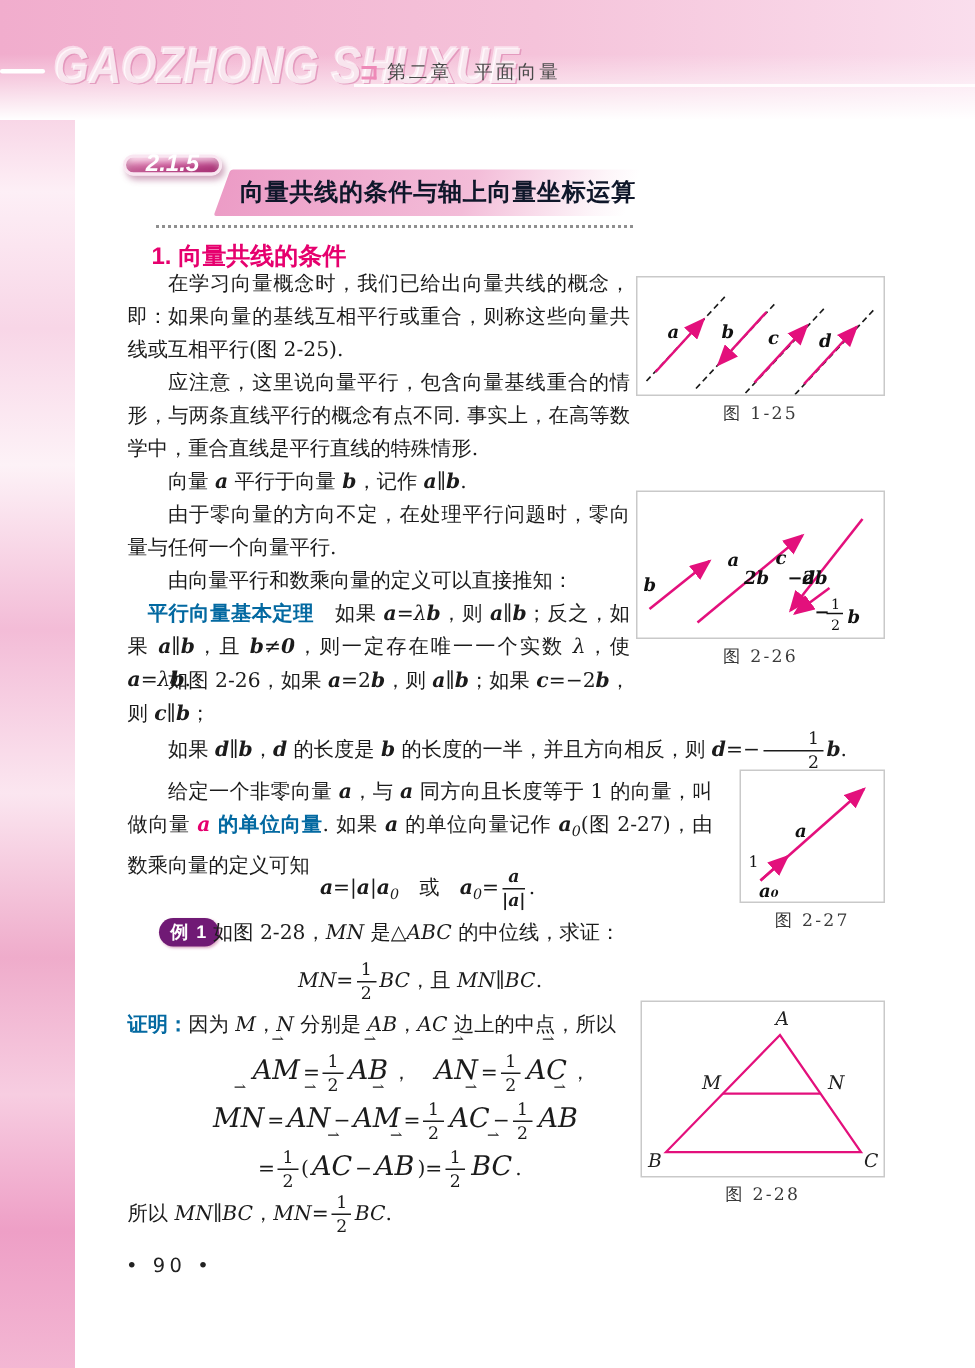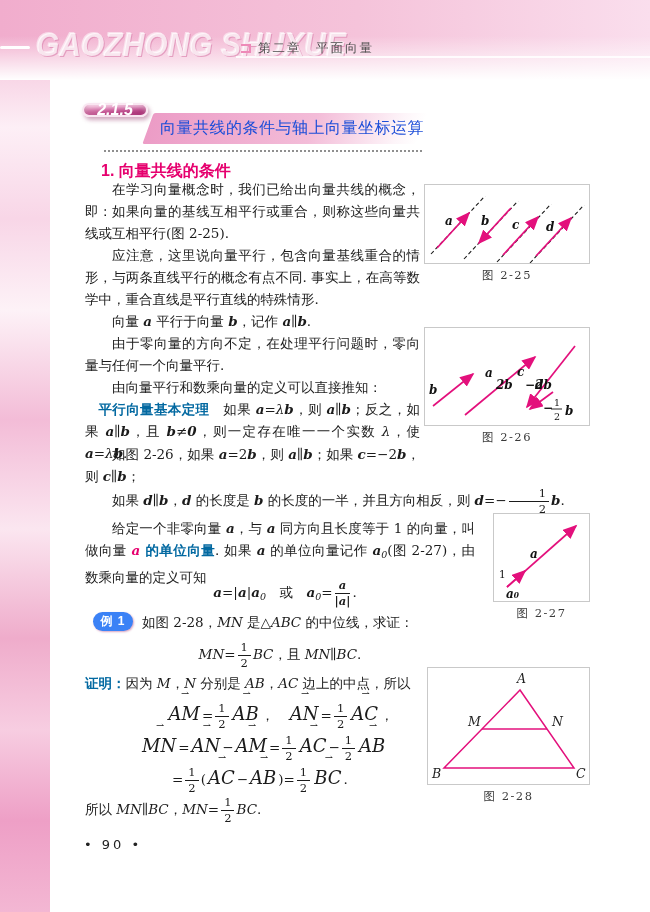--- a/index.html
+++ b/index.html
@@ -20,41 +20,41 @@
     font-family:"Liberation Sans",sans-serif;font-size:12.5px;color:#4a4a4a;letter-spacing:2px}
   .chicon{display:inline-block;width:10px;height:9px;border:2.5px solid #ee8ab8;border-left:0}
   .pill{position:absolute;left:82px;top:103px;width:66px;height:14px;z-index:5;border-radius:16px;
     background:linear-gradient(145deg,#f6aed3 0%,#df6fae 45%,#b93e87 100%);border:2px solid #f9e6f1;
     box-shadow:2px 3px 4px rgba(150,60,110,0.45),inset 0 -5px 6px rgba(140,30,90,0.45),inset 0 3px 4px rgba(255,255,255,0.65);
     color:#fff;font-style:italic;font-weight:bold;font-size:16px;display:flex;align-items:center;justify-content:center;
     font-family:"Liberation Sans",sans-serif}
   .tstrip{position:absolute;left:148px;top:113px;width:274px;height:31px;z-index:4;transform:skewX(-20deg);
     background:linear-gradient(to right,#ec9cc6 0%,#f3bcd8 60%,rgba(248,216,232,0.25) 92%,rgba(255,255,255,0) 100%);border-radius:2px}
   .ttext{position:absolute;left:160px;top:118px;z-index:5;font-family:"Liberation Sans",sans-serif;
-    font-size:16px;font-weight:normal;color:#1d4ed8;letter-spacing:0.5px}
+    font-size:16px;font-weight:bold;color:#0f172a;letter-spacing:0.5px}
   .dotted{position:absolute;left:104px;top:150px;width:318px;border-top:2px dotted #8f8f8f}
   .h1{position:absolute;left:101px;top:161px;font-family:"Liberation Sans",sans-serif;
     font-size:16px;font-weight:bold;color:#e6006e}
   .para{position:absolute;font-size:13.5px;line-height:22px;text-align:justify;color:#1b1b1b}
   .ind2{text-indent:2em}.ind1{text-indent:1em}
   .v{font-style:italic;font-weight:bold;font-family:"DejaVu Serif",serif}
   .it{font-style:italic;font-family:"DejaVu Serif",serif}
   .mg{color:#0369a1;font-weight:bold}
   .vmg{font-style:italic;font-weight:bold;font-family:"DejaVu Serif",serif;color:#e6006e}
   .sub{font-size:9.5px;vertical-align:-3px;font-style:italic;font-family:"DejaVu Serif",serif}
   .frac{display:inline-block;text-align:center;vertical-align:middle;line-height:1;font-size:11.5px;margin:0 2px}
   .frac .num{display:block;padding:0 3px 1.5px;border-bottom:1px solid currentColor}
   .frac .den{display:block;padding-top:1.5px}
   .frac.fv .num,.frac.fv .den{font-style:italic;font-weight:bold;font-family:"DejaVu Serif",serif}
   .ovr{display:inline-block;position:relative;margin:0 2px;font-family:"DejaVu Serif",serif}
   .ovr .arr{position:absolute;top:-9px;left:0;right:-2px;text-align:center;font-size:10px;font-style:normal;line-height:1}
   .ovr .base{font-style:italic;font-size:18px}
   .formula{position:absolute;font-size:13.5px;line-height:32px;color:#1b1b1b}
   .center{text-align:center}
-  .ex-badge{position:absolute;left:93px;top:612px;width:40px;height:19px;background:#3b82f6;border-radius:10px;
+  .ex-badge{position:absolute;left:106px;top:612px;width:40px;height:19px;background:#701a75;border-radius:10px;
     color:#fff;font-size:12px;font-weight:bold;display:flex;align-items:center;justify-content:center;
     font-family:"Liberation Sans",sans-serif;letter-spacing:1px;box-shadow:1px 1px 2px rgba(160,30,100,0.4)}
   .figbox{position:absolute;background:#fff;border:1px solid #c9c9c9}
   .figcap{position:absolute;text-align:center;font-size:11.5px;color:#3a3a3a;letter-spacing:1.5px;font-family:"DejaVu Serif",serif}
   .pagenum{position:absolute;left:84px;top:837px;font-family:"DejaVu Sans",sans-serif;font-size:13px;color:#222;letter-spacing:3px}
   svg text{font-family:"DejaVu Serif",serif}
   .flab{font-size:12px;font-style:italic;font-weight:bold;fill:#111}
   .tlab{font-size:12.5px;font-style:italic;fill:#222}
 </style>
 </head>
@@ -119,21 +119,21 @@
       <line x1="12" y1="63" x2="44" y2="28" stroke="#e3107c" stroke-width="1.7" marker-end="url(#ar1)"></line>
       <line x1="86" y1="23" x2="54" y2="58" stroke="#e3107c" stroke-width="1.7" marker-end="url(#ar1)"></line>
       <line x1="78" y1="70" x2="113" y2="32" stroke="#e3107c" stroke-width="1.7" marker-end="url(#ar1)"></line>
       <line x1="111" y1="71" x2="146" y2="33" stroke="#e3107c" stroke-width="1.7" marker-end="url(#ar1)"></line>
       <text class="flab" x="20" y="40">a</text>
       <text class="flab" x="56" y="40">b</text>
       <text class="flab" x="87" y="44">c</text>
       <text class="flab" x="121" y="46">d</text>
     </svg>
   </div>
-  <div class="figcap" style="left:424px;top:268px;width:166px">图 2-25</div>
+  <div class="figcap" style="left:424px;top:268px;width:166px">图 1-25</div>
 
   <div class="figbox" style="left:424px;top:327px;width:166px;height:99px">
     <svg width="164" height="97" viewBox="0 0 164 97">
       <defs>
         <marker id="ar2" markerWidth="9" markerHeight="7" refX="7.5" refY="3.5" orient="auto">
           <path d="M0,0 L8.5,3.5 L0,7 z" fill="#e3107c"></path>
         </marker>
       </defs>
       <line x1="8" y1="78" x2="48" y2="46" stroke="#e3107c" stroke-width="1.7" marker-end="url(#ar2)"></line>
       <line x1="40" y1="87" x2="110" y2="29" stroke="#e3107c" stroke-width="1.7" marker-end="url(#ar2)"></line>

